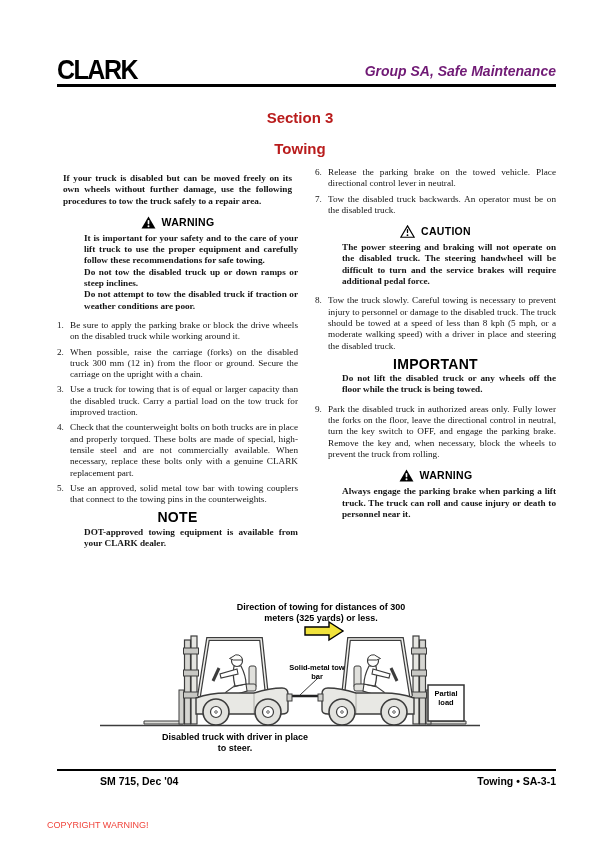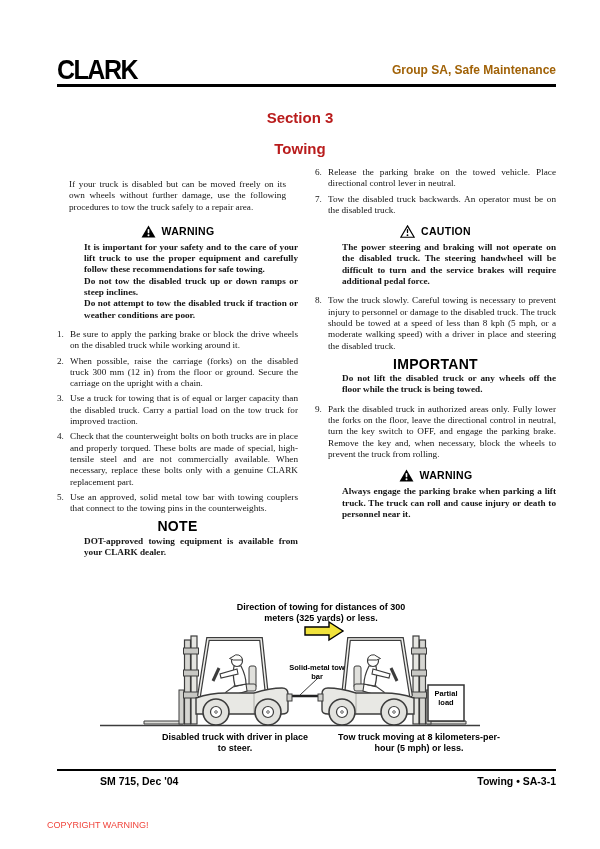--- a/index.html
+++ b/index.html
@@ -8,35 +8,35 @@
     font-family:"Liberation Serif",serif;color:#141414;overflow:hidden;
   }
   
   .logo{
     position:absolute;left:57px;top:54px;
     font-family:"Liberation Sans",sans-serif;font-weight:900;font-size:25px;
     letter-spacing:-1.5px;transform:scaleY(1.08);transform-origin:left top;color:#000;
   }
   .group-title{
     position:absolute;top:63px;right:44px;
-    font-family:"Liberation Sans",sans-serif;font-weight:bold;font-size:12px;color:#a16207;
+    font-family:"Liberation Sans",sans-serif;font-weight:bold;font-size:14px;color:#701a75;font-style:italic;
   }
   .top-rule{position:absolute;left:57px;top:84px;width:499px;height:2.5px;background:#000;}
   .bottom-rule{position:absolute;left:57px;top:769px;width:499px;height:2px;background:#000;}
   
   .sec-title,.sec-sub{
     position:absolute;left:0;width:100%;text-align:center;
     font-family:"Liberation Sans",sans-serif;font-weight:bold;font-size:15px;color:#b91c1c;
   }
   .sec-title{top:109px;}
   .sec-sub{top:140px;}
   
   .columns{position:absolute;left:57px;top:167px;width:499px;display:flex;gap:17px;}
   .col{width:241px;font-size:9.2px;line-height:11.3px;text-align:justify;}
-  .intro{margin:12px;}
+  .intro{margin:6px;font-weight:bold;}
   .hazard-head{
     display:flex;justify-content:center;align-items:center;gap:6px;
     font-family:"Liberation Sans",sans-serif;font-weight:bold;font-size:10.5px;
     letter-spacing:.3px;margin:9px 0 4px 0;color:#000;
   }
   .hazard-head svg{display:block;}
   .plain-head{
     text-align:center;font-family:"Liberation Sans",sans-serif;font-weight:bold;
     font-size:14px;letter-spacing:.3px;margin:7px 0 3px 0;color:#000;
   }
@@ -226,21 +226,20 @@
 
       <use href="#fk" transform="translate(278,38)"></use>
 
       <rect x="388" y="89" width="36" height="36" fill="#fff" stroke="#333" stroke-width="1.5"></rect>
     </svg>
 
     <div class="dcap cap-top">Direction of towing for distances of 300 meters (325 yards) or less.</div>
     <div class="dcap cap-towbar">Solid-metal tow bar</div>
     <div class="dcap cap-load">Partial load</div>
     <div class="dcap cap-left">Disabled truck with driver in place to steer.</div>
-    <div class="dcap cap-right">Tow truck moving at 8 kilometers-per-hour (5 mph) or less.</div>
   </div>
 
   <div class="bottom-rule"></div>
   <div class="footer-left">SM 715, Dec '04</div>
   <div class="footer-right">Towing • SA-3-1</div>
 
   <div class="copyright copy1" style="color: rgb(240, 69, 60);">COPYRIGHT WARNING!</div>
   <div class="copyright copy2" style="color: rgb(240, 69, 60);">Information intended for authorized CLARK dealers only. Do not sell or distribute.</div>
 
 </div>

